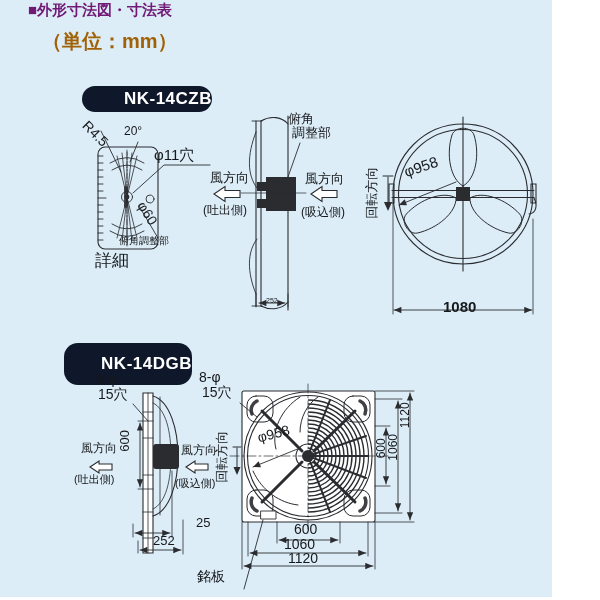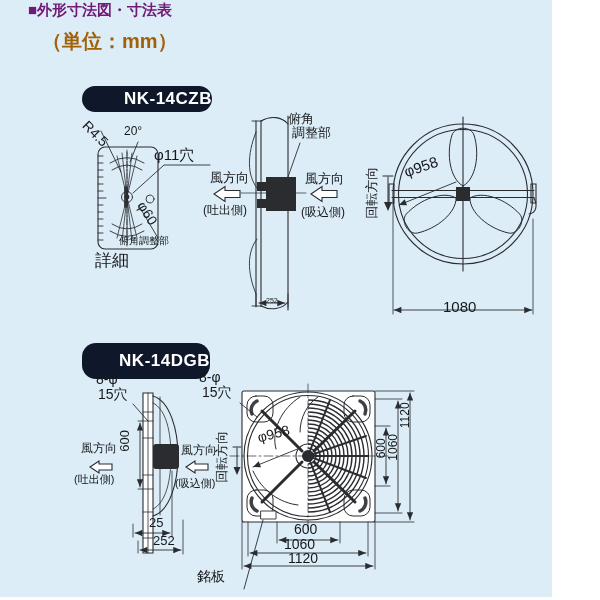--- a/index.html
+++ b/index.html
@@ -203,34 +203,34 @@
 <div class="lbl" style="left:288px;top:112px;font-size:13px;">俯角</div>
 <div class="lbl" style="left:292px;top:126px;font-size:13px;">調整部</div>
 <div class="lbl" style="left:210px;top:171px;font-size:13px;">風方向</div>
 <div class="lbl" style="left:203px;top:204px;font-size:12px;">(吐出側)</div>
 <div class="lbl" style="left:305px;top:172px;font-size:13px;">風方向</div>
 <div class="lbl" style="left:301px;top:206px;font-size:12px;">(吸込側)</div>
 <div class="lbl" style="left:266px;top:297px;font-size:7px;">252</div>
 <div class="lbl rot" style="left:346px;top:186px;font-size:13px;transform:rotate(-90deg);">回転方向</div>
 
 <div class="lbl rot" style="left:402px;top:165px;font-size:15px;transform:rotate(-19deg);transform-origin:left top;">φ958</div>
-<div class="lbl" style="left:443px;top:299px;font-size:15px;">1080</div>
-
-<div class="badge" style="left:82px;top:343px;width:128px;height:36px;">
+<div class="lbl" style="left:443px;top:299px;font-size:15px;font-weight:bold;">1080</div>
+
+<div class="badge" style="left:64px;top:343px;width:128px;height:42px;">
   <span>NK-14DGB</span>
 </div>
 
 <div class="lbl" style="left:96px;top:372px;font-size:14px;">8-φ</div>
 <div class="lbl" style="left:98px;top:387px;font-size:14px;">15穴</div>
 <div class="lbl rot" style="left:114px;top:434px;font-size:13px;transform:rotate(-90deg);">600</div>
 <div class="lbl" style="left:81px;top:442px;font-size:12px;">風方向</div>
 <div class="lbl" style="left:74px;top:474px;font-size:11px;">(吐出側)</div>
 <div class="lbl" style="left:181px;top:444px;font-size:12px;">風方向</div>
 <div class="lbl" style="left:175px;top:478px;font-size:11px;">(吸込側)</div>
-<div class="lbl" style="left:149px;top:516px;font-size:13px;">25</div>
+<div class="lbl" style="left:149px;top:516px;font-size:13px;padding-left:47px;">25</div>
 <div class="lbl" style="left:153px;top:534px;font-size:13px;">252</div>
 <div class="lbl rot" style="left:196px;top:450px;font-size:13px;transform:rotate(-90deg);">回転方向</div>
 
 <div class="lbl" style="left:199px;top:370px;font-size:14px;">8-φ</div>
 <div class="lbl" style="left:202px;top:385px;font-size:14px;">15穴</div>
 <div class="lbl rot" style="left:256px;top:431px;font-size:14px;transform:rotate(-15deg);transform-origin:left top;">φ958</div>
 <div class="lbl rot" style="left:371px;top:442px;font-size:12px;transform:rotate(-90deg);">600</div>
 <div class="lbl rot" style="left:380px;top:441px;font-size:12px;transform:rotate(-90deg);">1060</div>
 <div class="lbl rot" style="left:392px;top:409px;font-size:12px;transform:rotate(-90deg);">1120</div>
 <div class="lbl" style="left:294px;top:522px;font-size:14px;">600</div>

